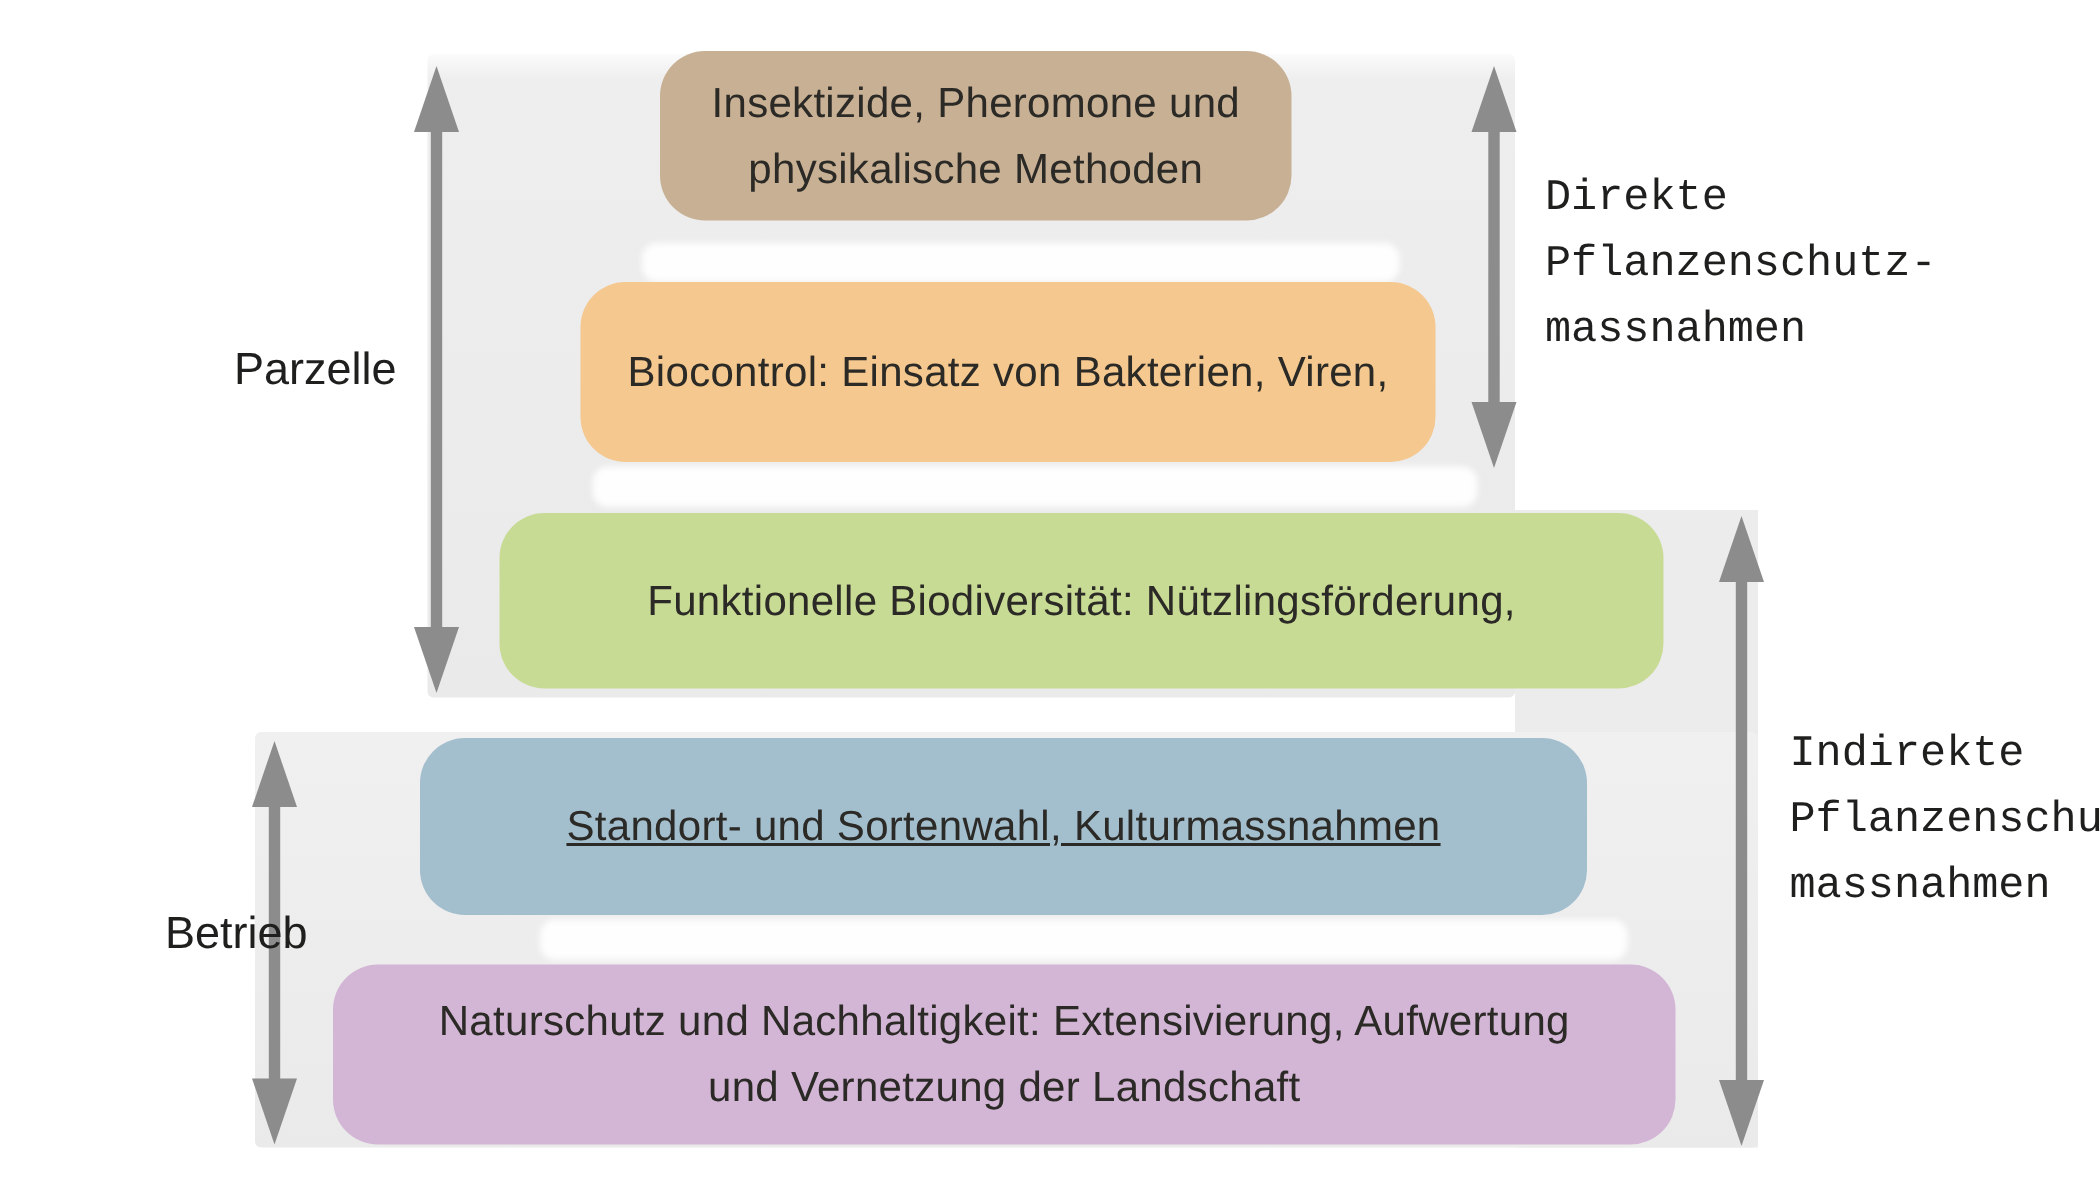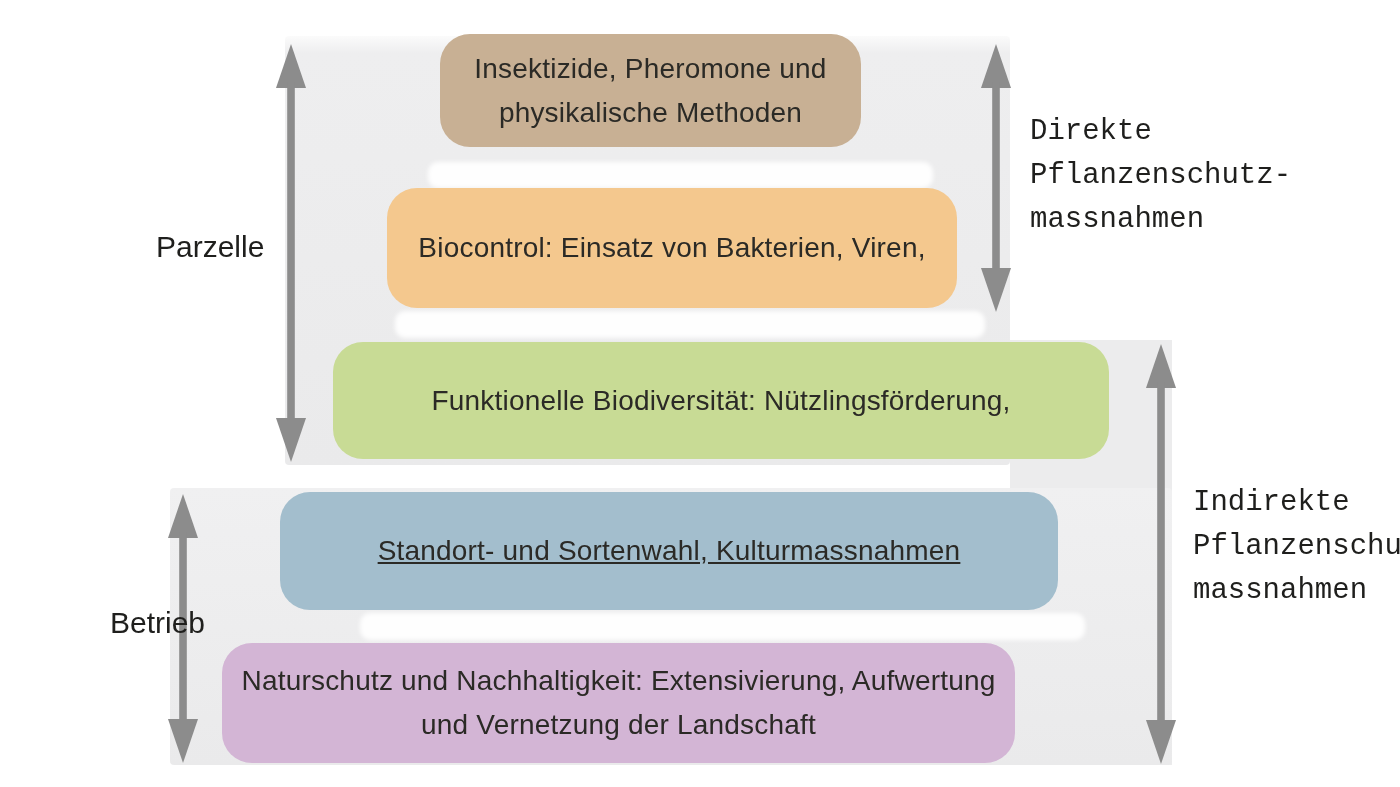--- a/index.html
+++ b/index.html
@@ -47,21 +47,21 @@
     border-radius: 30px;
     color: #2b2a26;
     font-size: 28px;
     line-height: 44px;
     letter-spacing: 0.2px;
   }
   .box1 { left: 440px; top: 34px;  width: 421px; height: 113px; text-align: right; }
   .box2 { left: 387px; top: 188px; width: 570px; height: 120px; gap: 40px; }
   .box3 { left: 333px; top: 342px; width: 776px; height: 117px; }
   .box4 { left: 280px; top: 492px; width: 778px; height: 118px; }
-  .box5 { left: 222px; top: 643px; width: 793px; height: 120px; }
+  .box5 { left: 222px; top: 643px; width: 895px; height: 120px; }
 
   
   .side-label {
     color: #1f1f1d;
     font-size: 30px;
     line-height: 38px;
     white-space: nowrap;
   }
   .label-parzelle { left: 156px; top: 228px; }
   .label-betrieb  { left: 62px;  top: 604px; margin-left: 48px; }

